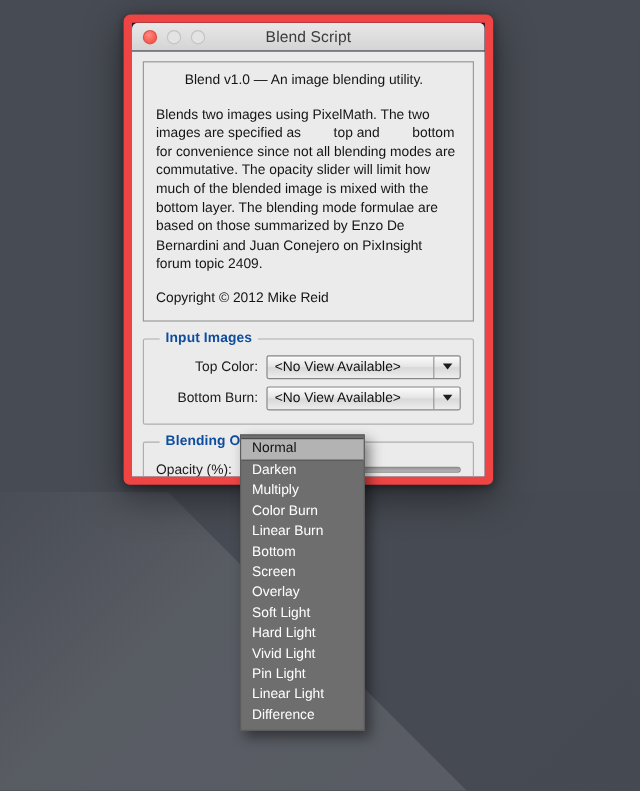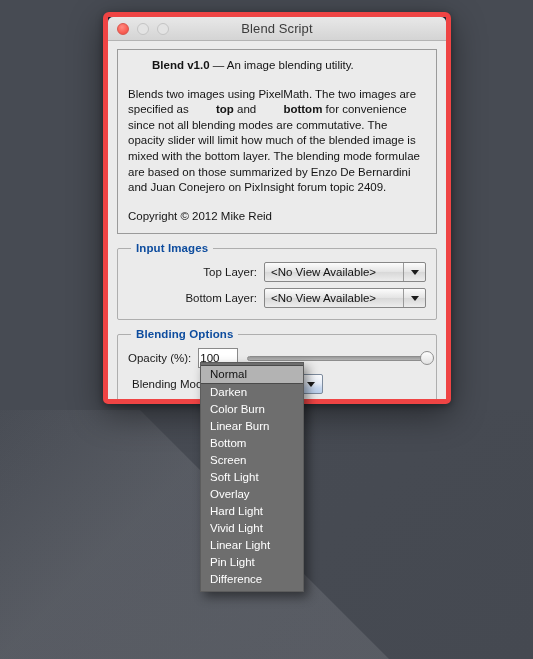--- a/index.html
+++ b/index.html
@@ -41,26 +41,26 @@
     height: 410px;
     background: linear-gradient(180deg, rgba(71,75,83,1) 0%, rgba(71,75,83,1) 100%);
     pointer-events: none;
   }
 
   
   #window {
     position: absolute;
     left: 103px;
     top: 12px;
-    width: 348px;
+    width: 308px;
     height: 392px;
     border-radius: 6px 6px 5px 5px;
     background: #0f172a;
     box-shadow: 0 10px 34px rgba(0,0,0,0.45), 0 2px 7px rgba(0,0,0,0.35);
-    border: 5px solid #ef4444;
+    border: 7px solid #ef4444;
     box-sizing: border-box;
     overflow: hidden;
   }
   #titlebar {
     height: 23px;
     background: linear-gradient(180deg, #e8e8e8 0%, #d4d4d4 100%);
     border-bottom: 1px solid #b3b3b3;
     border-radius: 5px 5px 0 0;
     position: relative;
     display: flex;
@@ -107,21 +107,21 @@
     border: 1px solid #9a9a9a;
     background: #ebebeb;
     padding: 8px 10px 9px 10px;
     font-size: 11.5px;
     line-height: 15.6px;
     color: #141414;
     box-sizing: border-box;
   }
   #description p { margin: 0; }
   #description p + p { margin-top: 13px; }
-  #description b { font-weight: bold; padding-left: 24px; }
+  #description b { font-weight: normal; padding-left: 24px; }
 
   
   .group {
     position: relative;
     border: 1px solid #aeaeae;
     border-radius: 2px;
     margin-top: 14px;
     padding: 13px 10px 11px 10px;
     box-sizing: border-box;
   }
@@ -294,31 +294,31 @@
       <p>
         <span>Blends two images using PixelMath. The two images are specified as </span><b>top</b><span> and </span><b>bottom</b><span> for convenience since not all blending modes are commutative. The opacity slider will limit how much of the blended image is mixed with the bottom layer. The blending mode formulae are based on those summarized by Enzo De Bernardini and Juan Conejero on PixInsight forum topic 2409.</span>
       </p>
       <p>Copyright © 2012 Mike Reid</p>
     </div>
 
     <div class="group">
       <div class="legend">Input Images</div>
 
       <div class="row">
-        <div class="lbl">Top Layer:</div>
+        <div class="lbl">Top Color:</div>
         <div class="combo">
           <div class="val">&lt;No View Available&gt;</div>
           <div class="arrow-box">
               <span class="caret"></span>
             </div>
         </div>
       </div>
 
       <div class="row">
-        <div class="lbl">Bottom Layer:</div>
+        <div class="lbl">Bottom Burn:</div>
         <div class="combo">
           <div class="val">&lt;No View Available&gt;</div>
           <div class="arrow-box">
               <span class="caret"></span>
             </div>
         </div>
       </div>
     </div>
 
     <div class="group">
@@ -343,24 +343,25 @@
         </div>
       </div>
     </div>
 
   </div>
 </div>
 
 <div id="dropdown">
     <div class="dd-item current">Normal</div>
     <div class="dd-item">Darken</div>
+    <div class="dd-item">Multiply</div>
     <div class="dd-item">Color Burn</div>
     <div class="dd-item">Linear Burn</div>
     <div class="dd-item">Bottom</div>
     <div class="dd-item">Screen</div>
+    <div class="dd-item">Overlay</div>
     <div class="dd-item">Soft Light</div>
-    <div class="dd-item">Overlay</div>
     <div class="dd-item">Hard Light</div>
     <div class="dd-item">Vivid Light</div>
+    <div class="dd-item">Pin Light</div>
     <div class="dd-item">Linear Light</div>
-    <div class="dd-item">Pin Light</div>
     <div class="dd-item">Difference</div>
   </div>
 
 </body></html>

